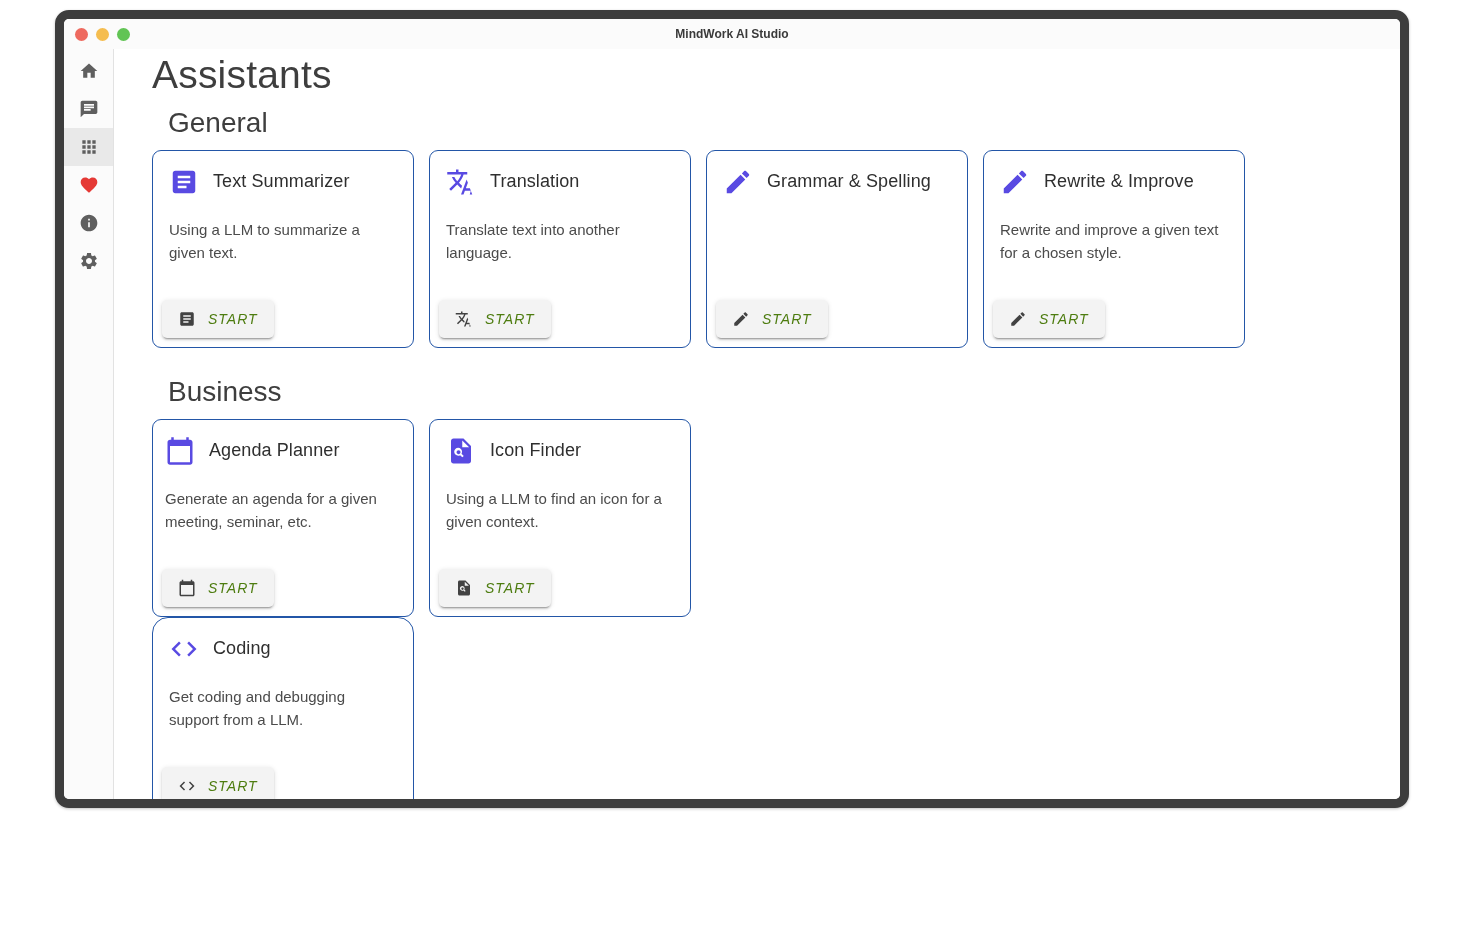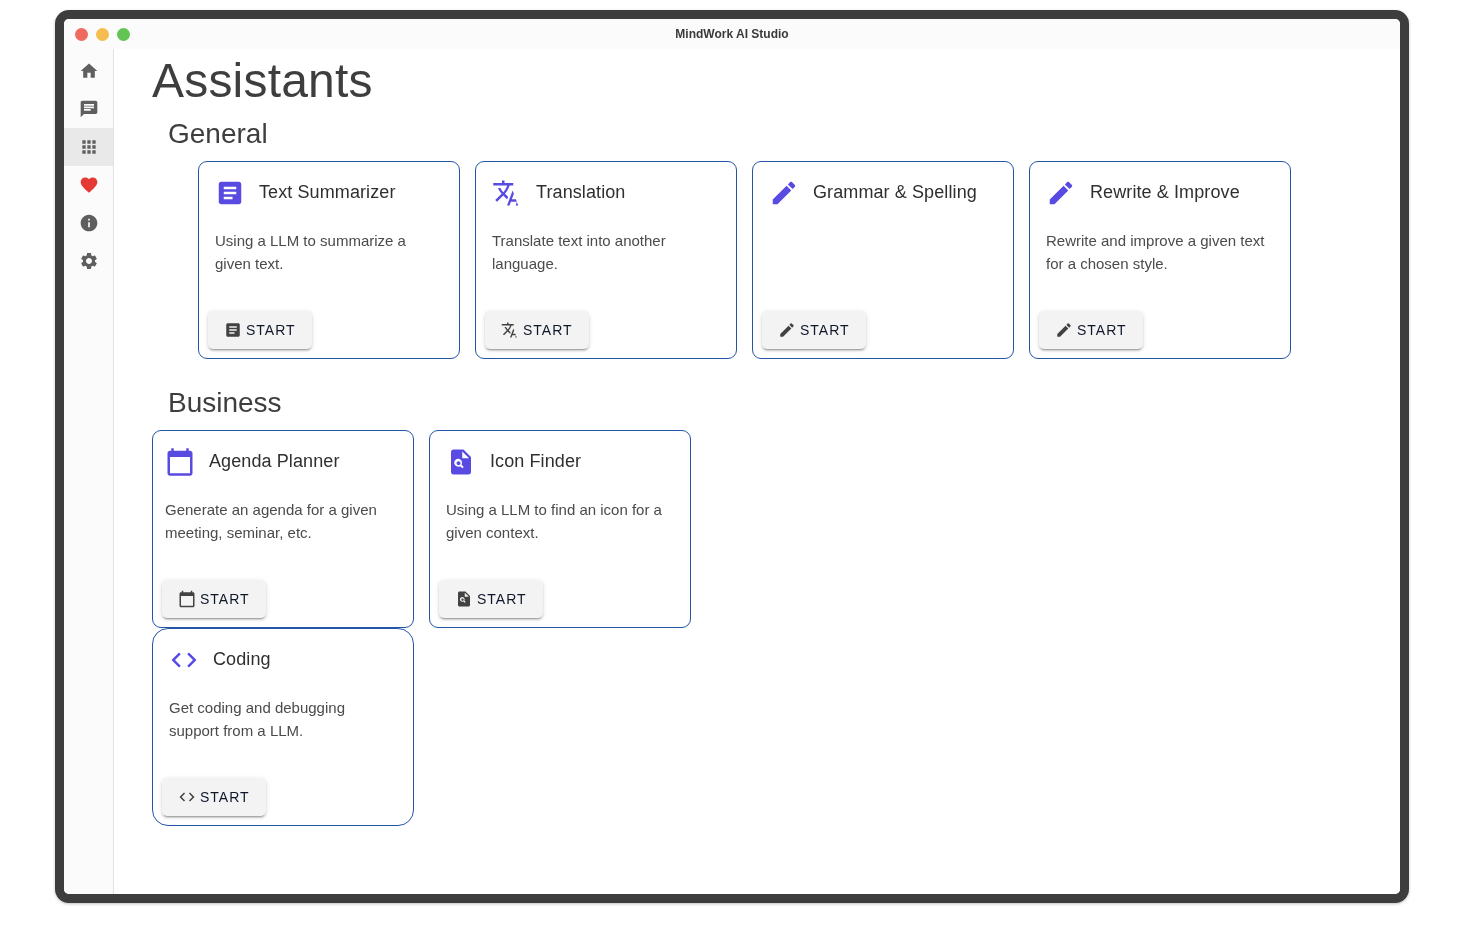--- a/index.html
+++ b/index.html
@@ -6,21 +6,21 @@
   html, body { margin: 0; padding: 0; }
   body {
     width: 1457px; height: 949px;
     background: #ffffff;
     font-family: "Liberation Sans", sans-serif;
     position: relative;
     overflow: hidden;
   }
   .window {
     position: absolute; left: 55px; top: 10px;
-    width: 1354px; height: 893px;
+    width: 1354px; height: 798px;
     background: #ffffff;
     border: 9px solid #3d3d3d;
     border-radius: 14px;
     overflow: hidden;
     box-shadow: 0 1px 3px rgba(0,0,0,0.25);
     display: flex; flex-direction: column; justify-content: flex-end;
   }
   .titlebar {
     height: 30px; flex: 0 0 30px;
     background: #fbfbfb;
@@ -48,21 +48,21 @@
   }
   .side-item.selected { background: #e9e9e9; }
   .side-icon { width: 20px; height: 20px; display: inline-flex; color: #5f5f5f; }
   .side-icon svg { width: 100%; height: 100%; fill: currentColor; }
   .main {
     flex: 1; background: #ffffff;
     padding: 3px 20px 0 38px;
     overflow: hidden;
   }
   .page-title {
-    font-size: 48px; font-weight: 400; color: #3e3e3e;
+    font-size: 39px; font-weight: 400; color: #3e3e3e;
     margin: 0; line-height: 1.2; letter-spacing: 0.2px;
   }
   .section-title {
     font-size: 28px; font-weight: 400; color: #3e3e3e;
     margin: 26px 0 10px 16px; line-height: 1.25;
   }
   .section-title.first { margin-top: 6px; }
   .cards-row { display: flex; gap: 15px; }
   .card {
     width: 262px; height: 198px;
@@ -78,26 +78,27 @@
   .card-title {
     font-size: 18px; font-weight: 500; color: #2f2f2f; letter-spacing: 0.1px;
   }
   .card-desc {
     margin: 21px 0 0 0;
     font-size: 15px; color: #4b4b4b; line-height: 23px;
   }
   .start-btn {
     position: absolute; left: 9px; bottom: 9px;
     height: 38px; padding: 0 16px;
-    display: inline-flex; align-items: center; gap: 4px;
+    display: inline-flex; align-items: center; gap: 12px;
     background: #f3f3f3; border: none; border-radius: 5px;
     box-shadow: 0 3px 1px -2px rgba(0,0,0,.2), 0 2px 2px 0 rgba(0,0,0,.14), 0 1px 5px 0 rgba(0,0,0,.12);
     font-family: "Liberation Sans", sans-serif;
-    font-size: 14px; font-weight: 500; letter-spacing: 1px; color: #0f172a;
+    font-size: 14px; font-weight: 500; letter-spacing: 1px; color: #4d7c0f;
     cursor: pointer;
+    font-style: italic;
   }
   .btn-icon { width: 18px; height: 18px; display: inline-flex; color: #424242; }
   .btn-icon svg { width: 100%; height: 100%; fill: currentColor; }
 </style>
 </head>
 <body>
 
 <div class="window">
   <div class="titlebar">
     <div class="traffic-lights">
@@ -150,21 +151,21 @@
               <path d="M19.14 12.94c.04-.3.06-.61.06-.94 0-.32-.02-.64-.07-.94l2.03-1.58c.18-.14.23-.41.12-.61l-1.92-3.32c-.12-.22-.37-.29-.59-.22l-2.39.96c-.5-.38-1.03-.7-1.62-.94l-.36-2.54c-.04-.24-.24-.41-.48-.41h-3.84c-.24 0-.43.17-.47.41l-.36 2.54c-.59.24-1.13.57-1.62.94l-2.39-.96c-.22-.08-.47 0-.59.22L2.74 8.87c-.12.21-.08.47.12.61l2.03 1.58c-.05.3-.09.63-.09.94s.02.64.07.94l-2.03 1.58c-.18.14-.23.41-.12.61l1.92 3.32c.12.22.37.29.59.22l2.39-.96c.5.38 1.03.7 1.62.94l.36 2.54c.05.24.24.41.48.41h3.84c.24 0 .44-.17.47-.41l.36-2.54c.59-.24 1.13-.56 1.62-.94l2.39.96c.22.08.47 0 .59-.22l1.92-3.32c.12-.22.07-.47-.12-.61l-2.01-1.58zM12 15.6c-1.98 0-3.6-1.62-3.6-3.6s1.62-3.6 3.6-3.6 3.6 1.62 3.6 3.6-1.62 3.6-3.6 3.6z" fill="currentColor"></path>
             </svg>
           </span>
         </div>
       </div>
     <div class="main">
       <h1 class="page-title">Assistants</h1>
       <div id="sections">
           <h2 class="section-title first">General</h2>
           <div class="cards-row">
-            <div class="card" style="border-color: rgb(35, 86, 167); margin-left: 46px;">
+            <div class="card" style="border-color: rgb(35, 86, 167);">
               <div class="card-header">
                 <span class="card-icon" style="color: rgb(89, 74, 226);">
                   <svg viewBox="0 0 24 24">
                     <path d="M19 3H5c-1.1 0-2 .9-2 2v14c0 1.1.9 2 2 2h14c1.1 0 2-.9 2-2V5c0-1.1-.9-2-2-2zm-5 14H7v-2h7v2zm3-4H7v-2h10v2zm0-4H7V7h10v2z" fill="currentColor"></path>
                   </svg>
                 </span>
                 <span class="card-title">Text Summarizer</span>
               </div>
               <p class="card-desc">Using a LLM to summarize a given text.</p>
               <button class="start-btn">

